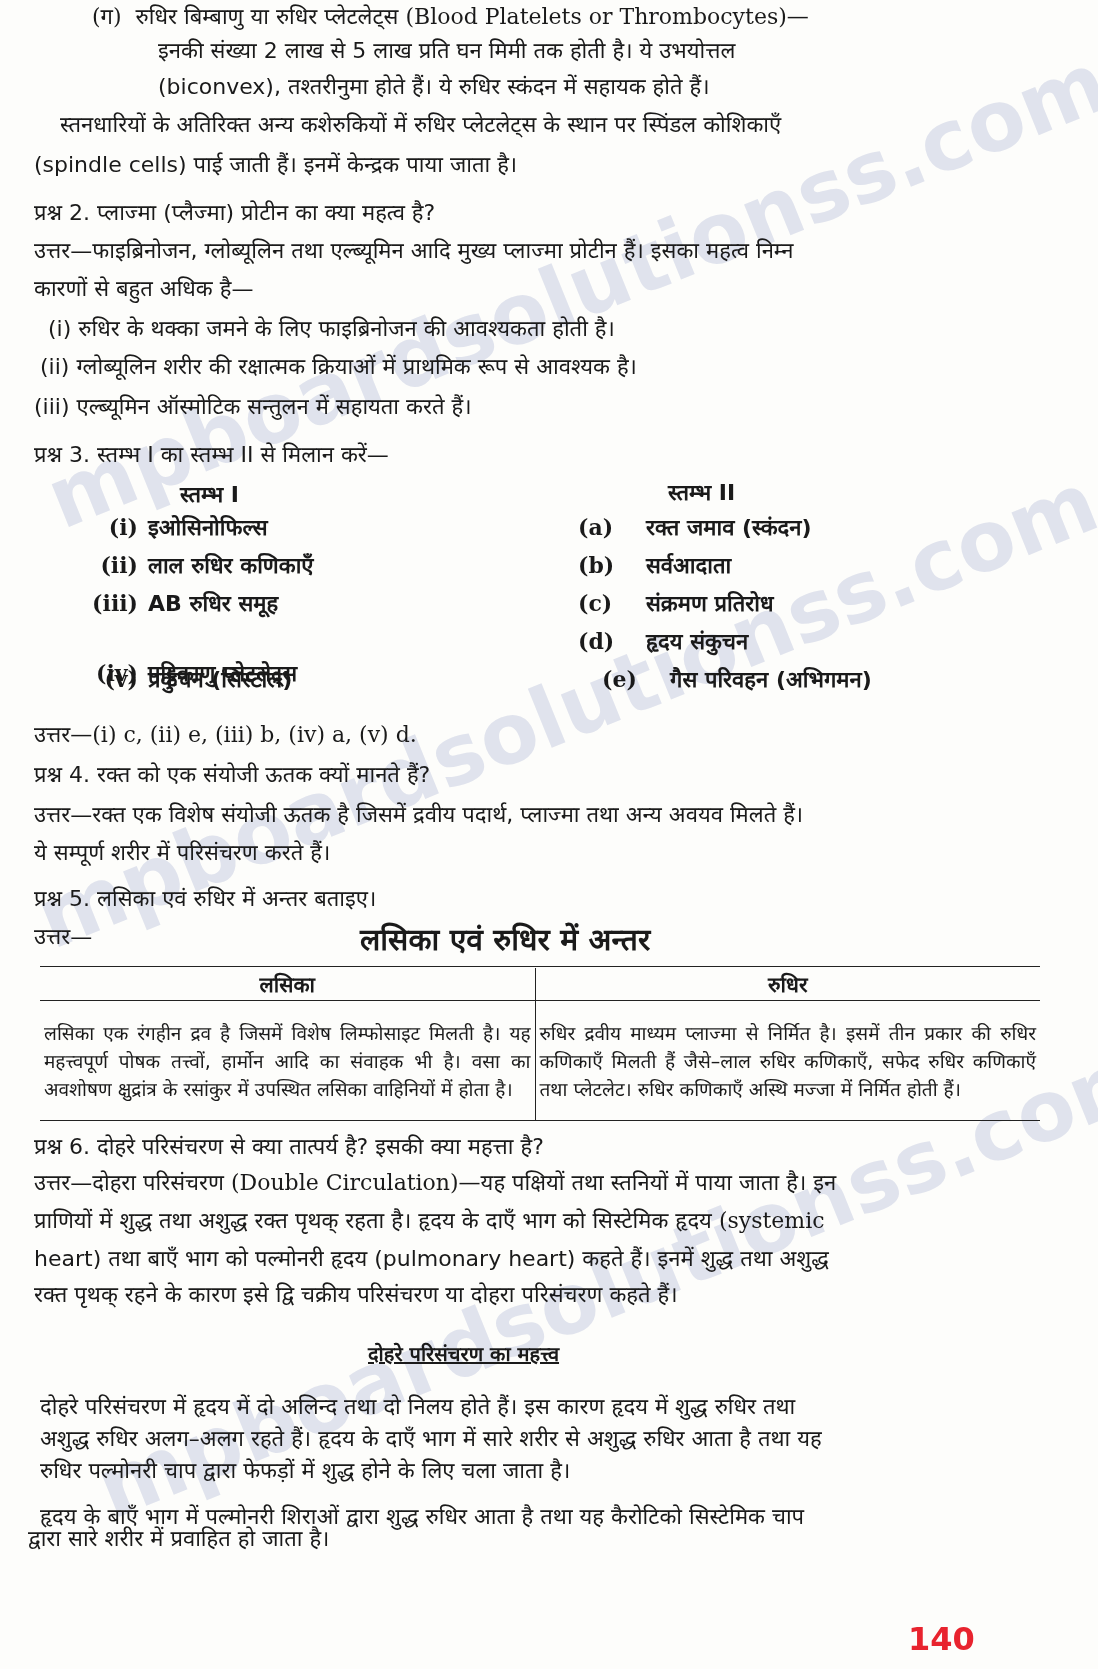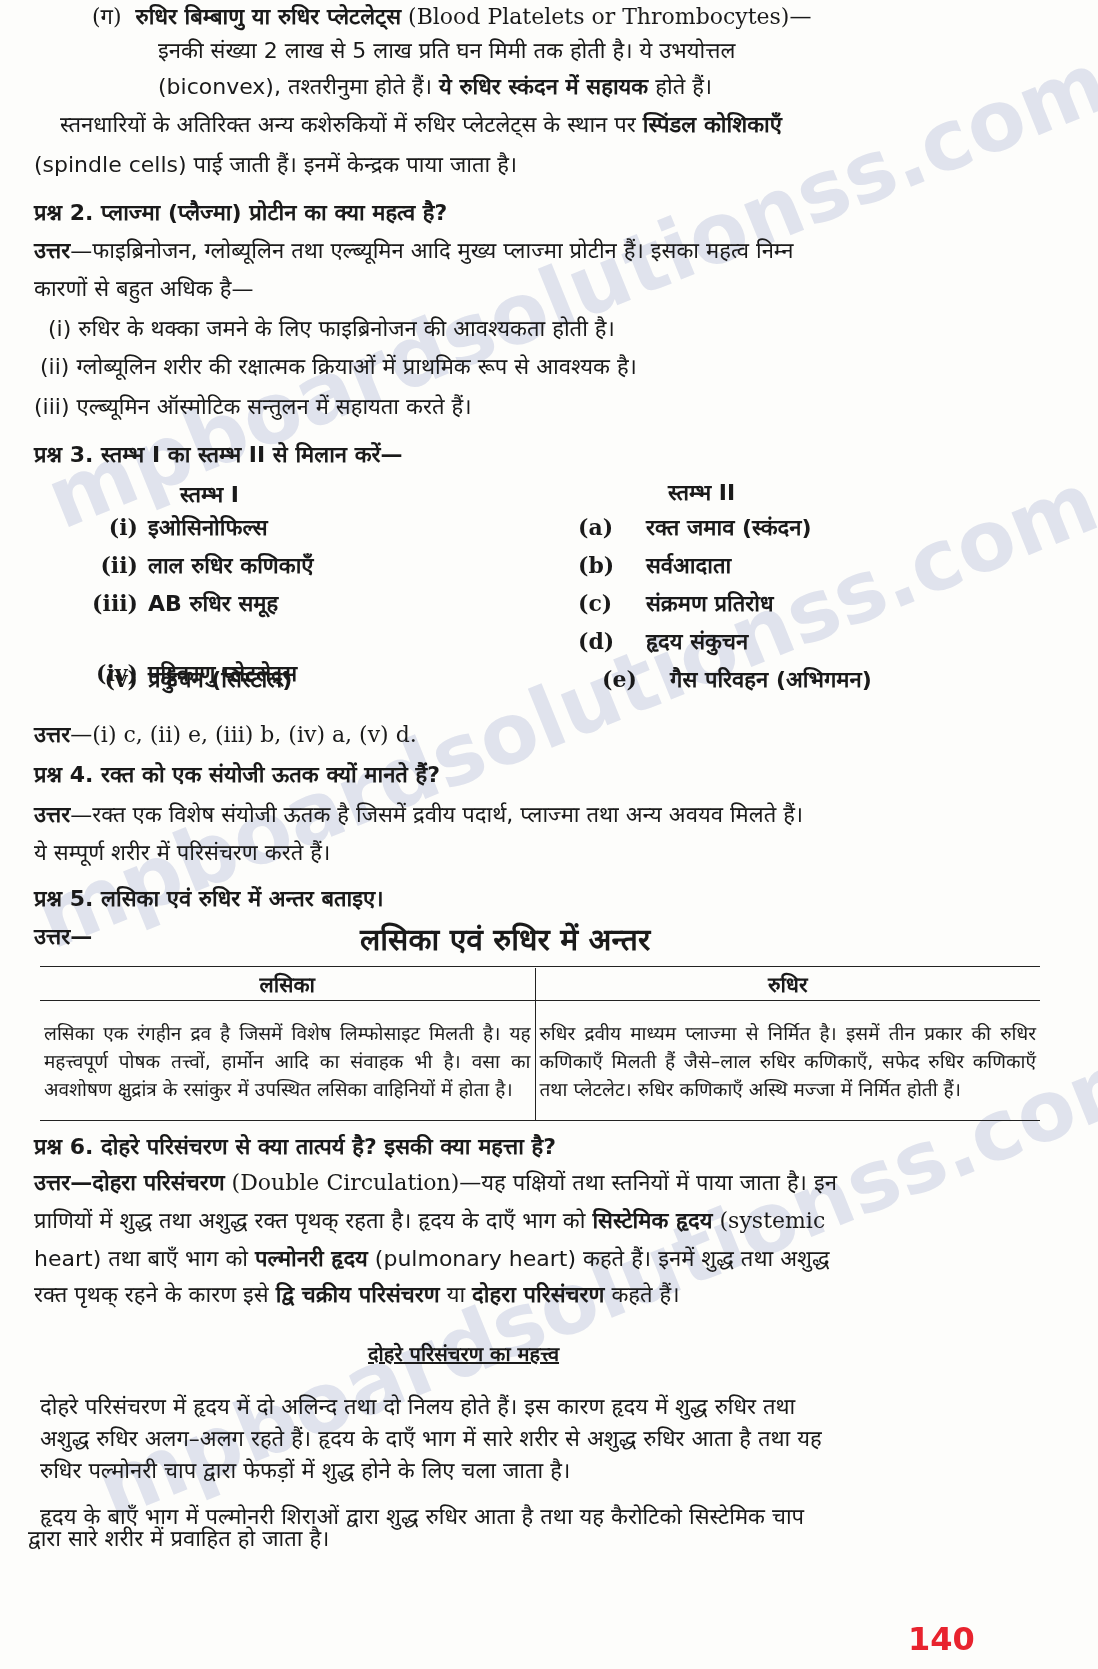--- a/index.html
+++ b/index.html
@@ -12,21 +12,21 @@
   .watermark {
     position: absolute; color: rgba(150,160,200,0.28);
     font-family: "DejaVu Sans", "Liberation Sans", sans-serif; font-weight: bold;
     font-size: 84px; white-space: nowrap; transform-origin: left bottom;
     pointer-events: none; z-index: 0;
   }
   .wm1 { left: 70px; top: 450px; transform: rotate(-22deg); }
   .wm2 { left: 60px; top: 870px; transform: rotate(-22deg); }
   .wm3 { left: 120px; top: 1440px; transform: rotate(-22deg); }
   .ln { position: absolute; white-space: nowrap; font-size: 22px; line-height: 30px; z-index: 1; }
-  .b { font-weight: bold; }
+  .b { font-weight: normal; }
   .sans { font-family: "DejaVu Sans", "Liberation Sans", sans-serif; }
   .colhead { position: absolute; font-size: 22px; font-weight: bold; z-index: 1; }
   .mrow { position: absolute; font-size: 22px; line-height: 30px; font-weight: bold; z-index: 1; white-space: nowrap; }
   .mrow .lbl { display: inline-block; text-align: right; width: 70px; margin-right: 10px; }
   .mrow2 .lbl { text-align: left; width: 58px; }
   table.diff {
     position: absolute; left: 40px; top: 968px; width: 1000px; border-collapse: collapse;
     font-family: "DejaVu Sans", "Liberation Sans", sans-serif; font-size: 19px; z-index: 1;
   }
   table.diff th { font-weight: bold; font-size: 21px; border-bottom: 1px solid #222; padding: 2px 4px; height: 28px; }

